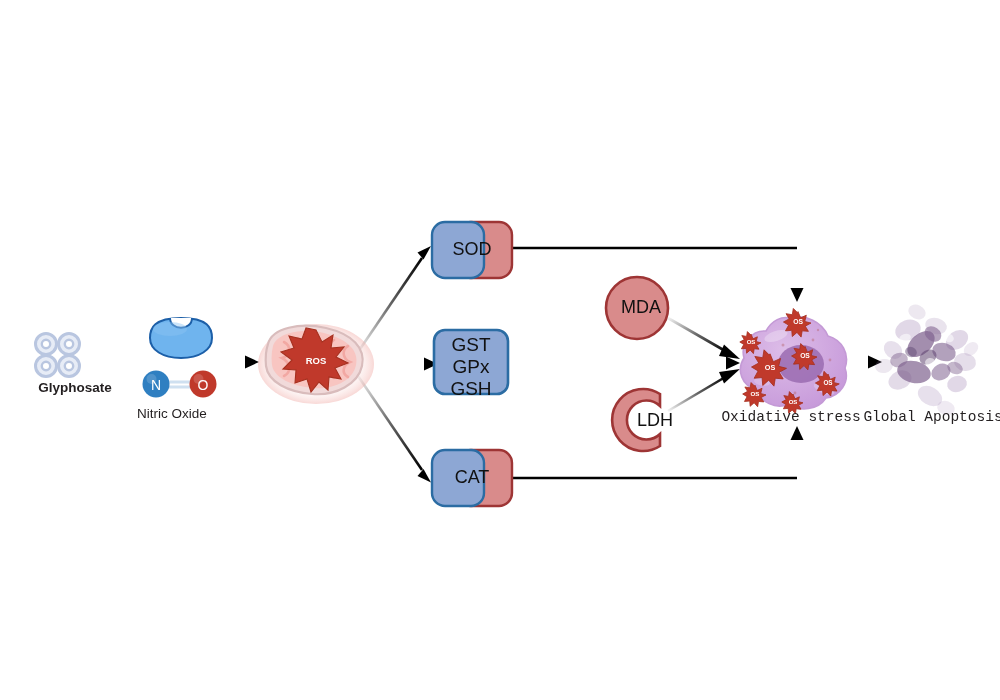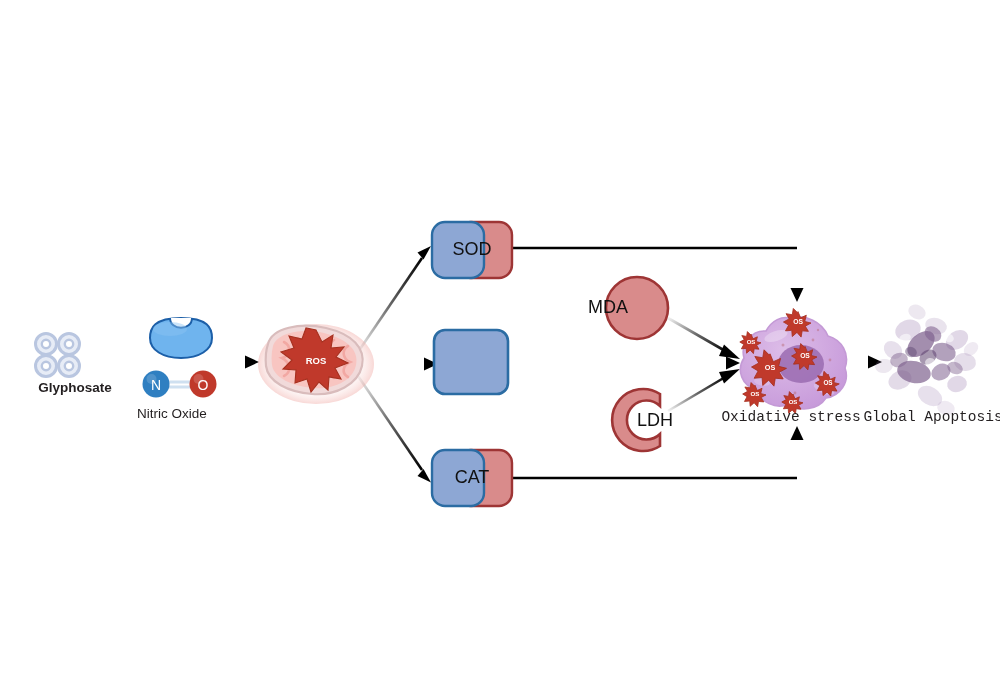--- a/index.html
+++ b/index.html
@@ -326,24 +326,27 @@
         <ellipse cx="905" cy="338" rx="6" ry="4" transform="rotate(-20 905 338)"></ellipse>
         <ellipse cx="949" cy="338" rx="5" ry="4" transform="rotate(25 949 338)"></ellipse>
         <ellipse cx="906" cy="392" rx="6" ry="4" transform="rotate(15 906 392)"></ellipse>
         <ellipse cx="930" cy="362" rx="5" ry="4" transform="rotate(-12 930 362)"></ellipse>
       </g>
     </g>
   </svg>
 
   <div class="node-txt node-txt-lg" style="left:432px; top:239px; width:80px;">SOD</div>
 
+  <div class="node-txt node-txt-md" style="left:434px; top:334px; width:74px;">GST
+GPx
+GSH</div>
 
   <div class="node-txt node-txt-lg" style="left:432px; top:467px; width:80px;">CAT</div>
 
-  <div class="node-txt node-txt-lg" style="left:568px; top:297px; width:80px;text-align:center;">MDA</div>
+  <div class="node-txt node-txt-lg" style="left:601px; top:297px; width:80px;text-align:center;">MDA</div>
 
   <div class="node-txt node-txt-lg" style="left:620px; top:410px; width:70px;">LDH</div>
 
   <div class="lbl lbl-sm" style="left:25px; top:380px; width:100px;font-weight:bold;">Glyphosate</div>
 
 
   <div class="lbl lbl-sm" style="left:116px; top:406px; width:112px;">Nitric Oxide</div>
 
   <div class="lbl lbl-md" style="left:718px; top:409px; width:146px;">Oxidative stress</div>
 

